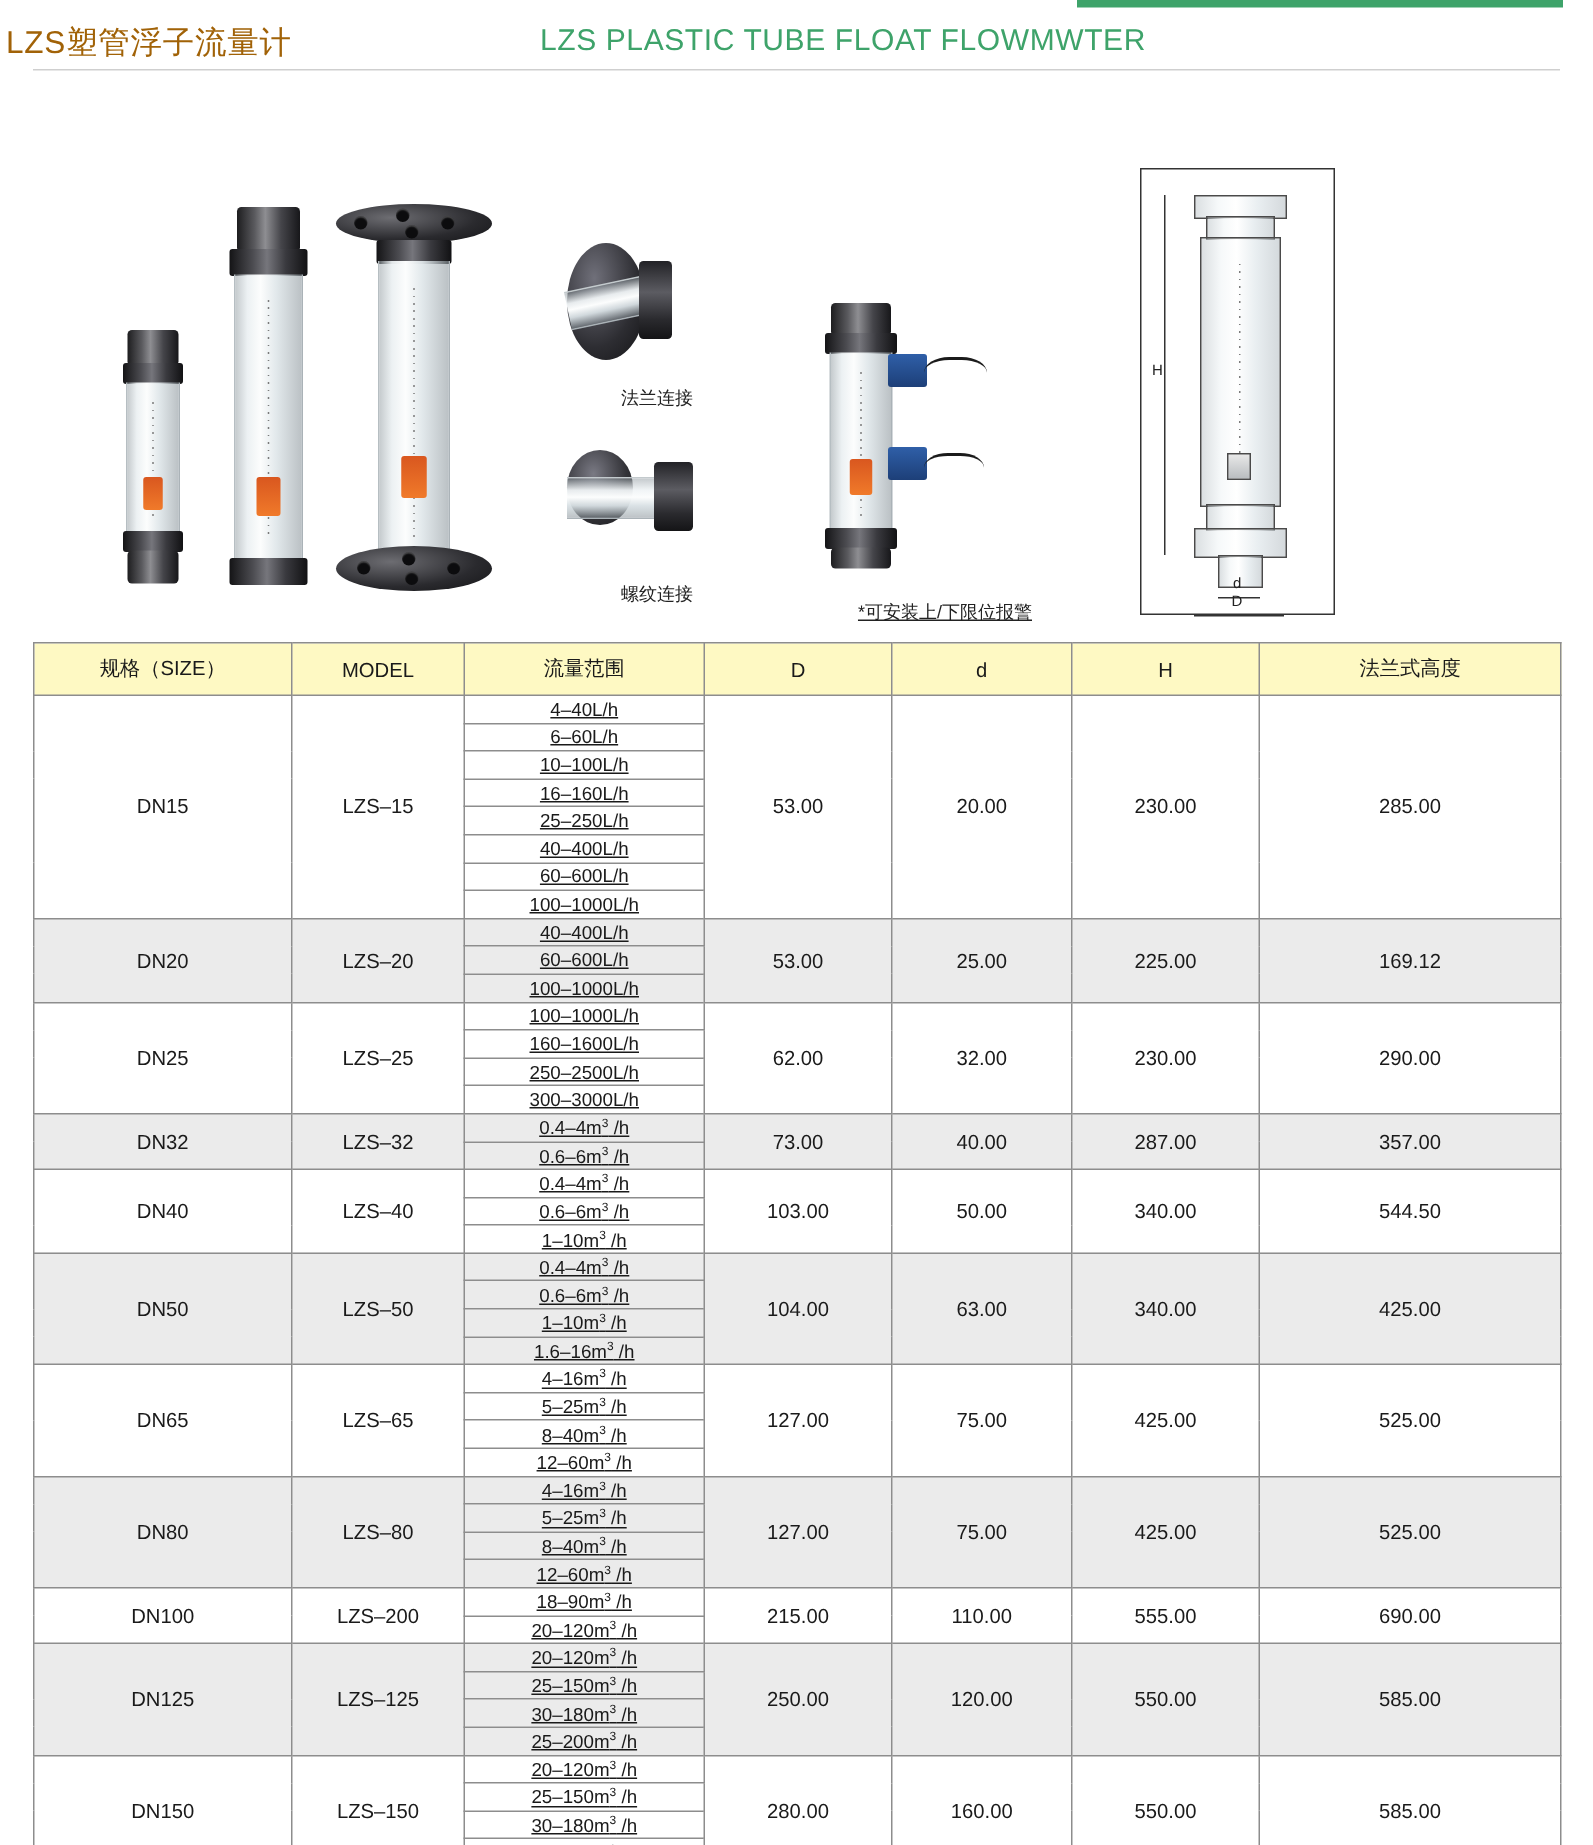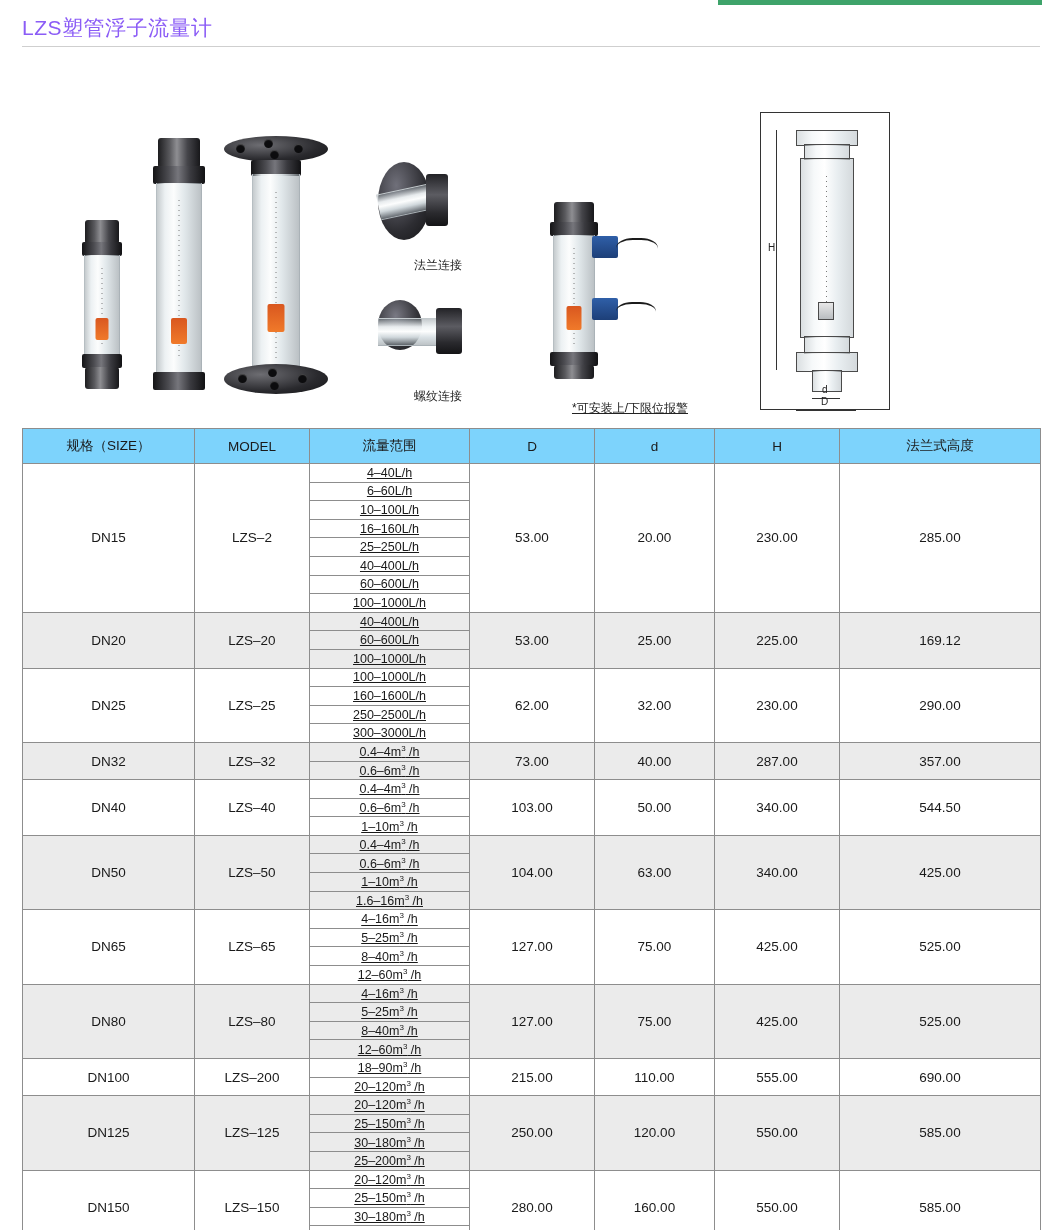--- a/index.html
+++ b/index.html
@@ -17,25 +17,25 @@
   }
 
   
   .header {
     position: relative;
     height: 52px;
     padding: 0;
   }
   .title-cn {
     position: absolute;
-    left: 22px;
+    left: 4px;
     top: 14px;
     font-size: 21px;
     letter-spacing: 0.5px;
-    color: #8b5cf6;
+    color: #a16207;
     white-space: nowrap;
   }
   .title-en {
     position: absolute;
     left: 360px;
     top: 16px;
     font-size: 20px;
     color: #3ea36a;
     letter-spacing: 0.4px;
     white-space: nowrap;
@@ -207,21 +207,21 @@
     font-size: 13px;
   }
   table.spec th, table.spec td {
     border: 1px solid #8d8d8d;
     text-align: center;
     vertical-align: middle;
     padding: 0;
     color: #1a1a1a;
   }
   table.spec thead th {
-    background: #7dd3fc;
+    background: #fef9c3;
     height: 34px;
     font-weight: normal;
     font-size: 13.5px;
   }
   .col-size  { width: 172px; }
   .col-model { width: 115px; }
   .col-flow  { width: 160px; }
   .col-d     { width: 125px; }
   .col-dd    { width: 120px; }
   .col-h     { width: 125px; }
@@ -241,20 +241,21 @@
   tr.plain td { background: #ffffff; }
   .bigcell { font-size: 13.5px; }
   sup { font-size: 8px; vertical-align: super; }
 </style>
 </head>
 <body>
 
 <div class="header">
   <div class="header-accent"></div>
   <div class="title-cn">LZS塑管浮子流量计</div>
+  <div class="title-en">LZS PLASTIC TUBE FLOAT FLOWMWTER</div>
   <div class="header-rule"></div>
 </div>
 
 <div class="image-band">
 
   <div class="meter" style="left:78px; top:168px; width:48px; height:170px;">
     <div class="cap" style="top:0px;  width:34px; height:24px;"></div>
     <div class="nut" style="top:22px; width:40px; height:14px;"></div>
     <div class="tube" style="top:35px; width:34px; height:100px;"></div>
     <div class="scale" style="top:48px; height:78px;"></div>
@@ -379,21 +380,21 @@
         <th>流量范围</th>
         <th>D</th>
         <th>d</th>
         <th>H</th>
         <th>法兰式高度</th>
       </tr>
     </thead>
     <tbody id="spec-tbody">
         <tr class="plain">
           <td rowspan="8" class="bigcell">DN15</td>
-          <td rowspan="8" class="bigcell">LZS–2</td>
+          <td rowspan="8" class="bigcell">LZS–15</td>
           <td class="flowcell">4–40L/h</td>
           <td rowspan="8" class="bigcell">53.00</td>
           <td rowspan="8" class="bigcell">20.00</td>
           <td rowspan="8" class="bigcell">230.00</td>
           <td rowspan="8" class="bigcell">285.00</td>
         </tr>
         <tr class="plain">
           <td class="flowcell">6–60L/h</td>
         </tr>
         <tr class="plain">

